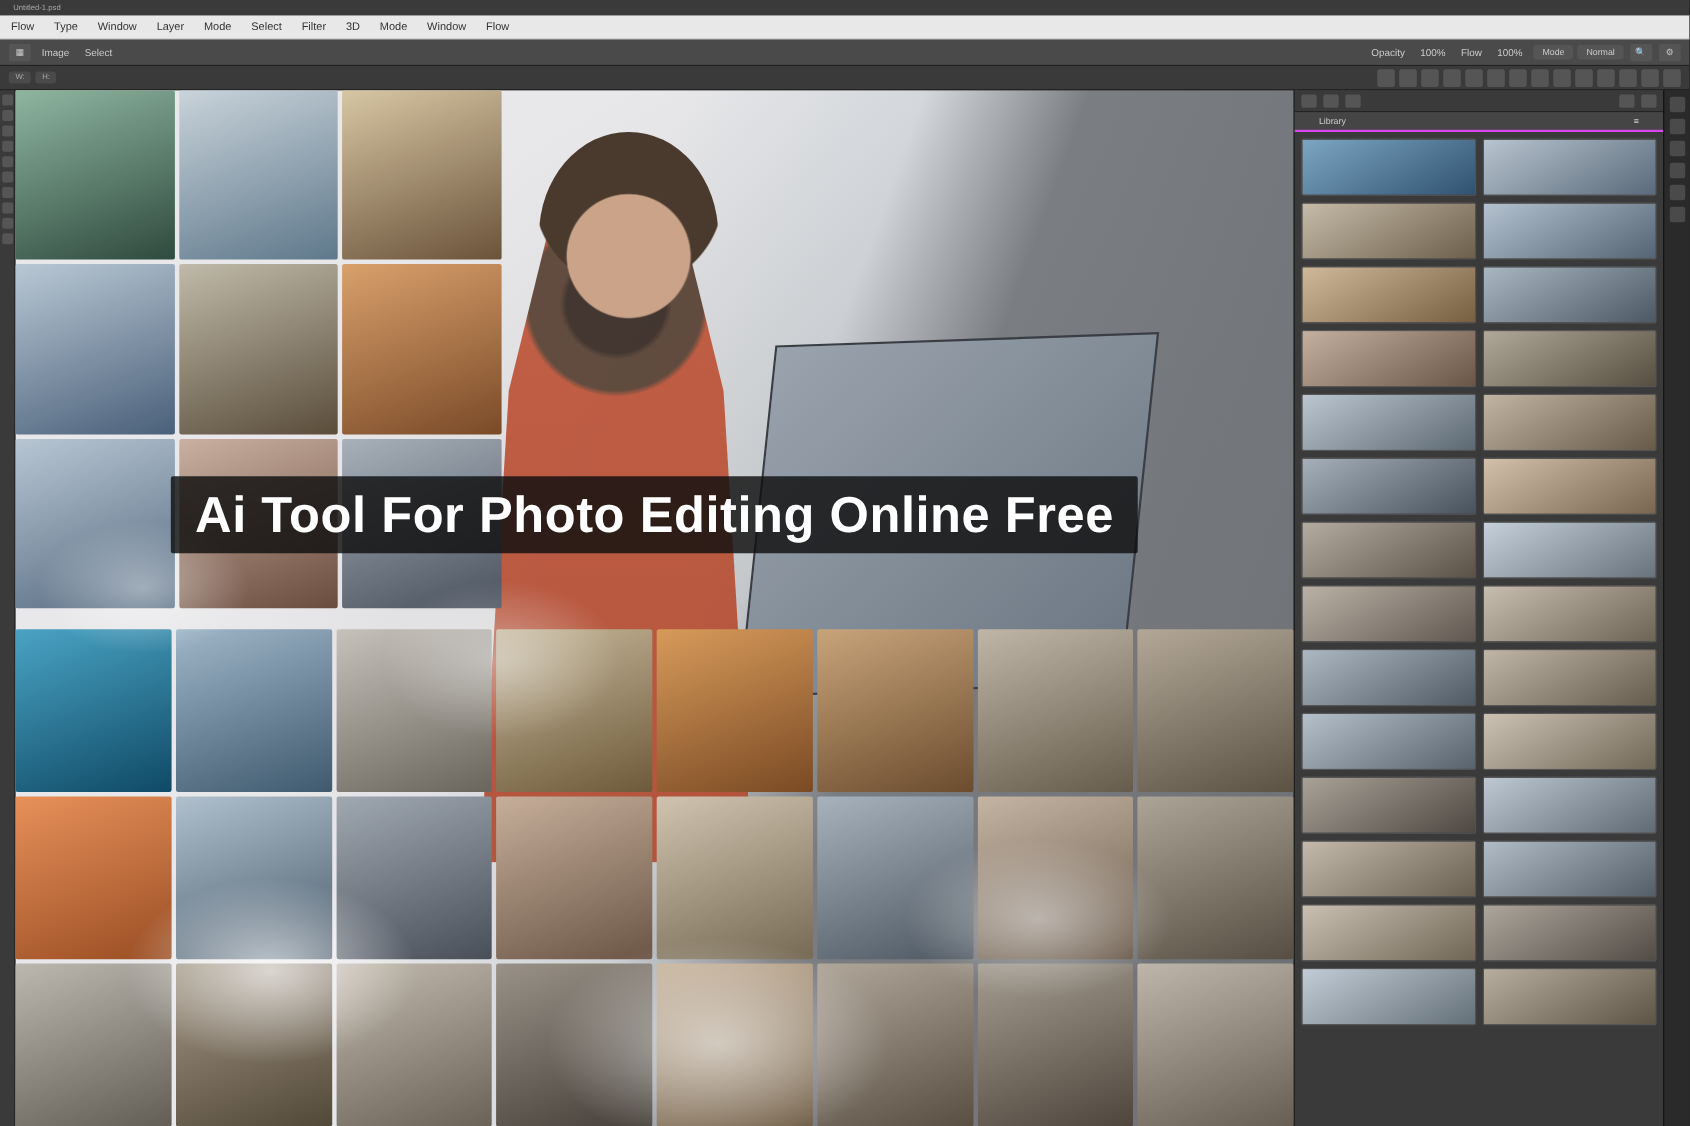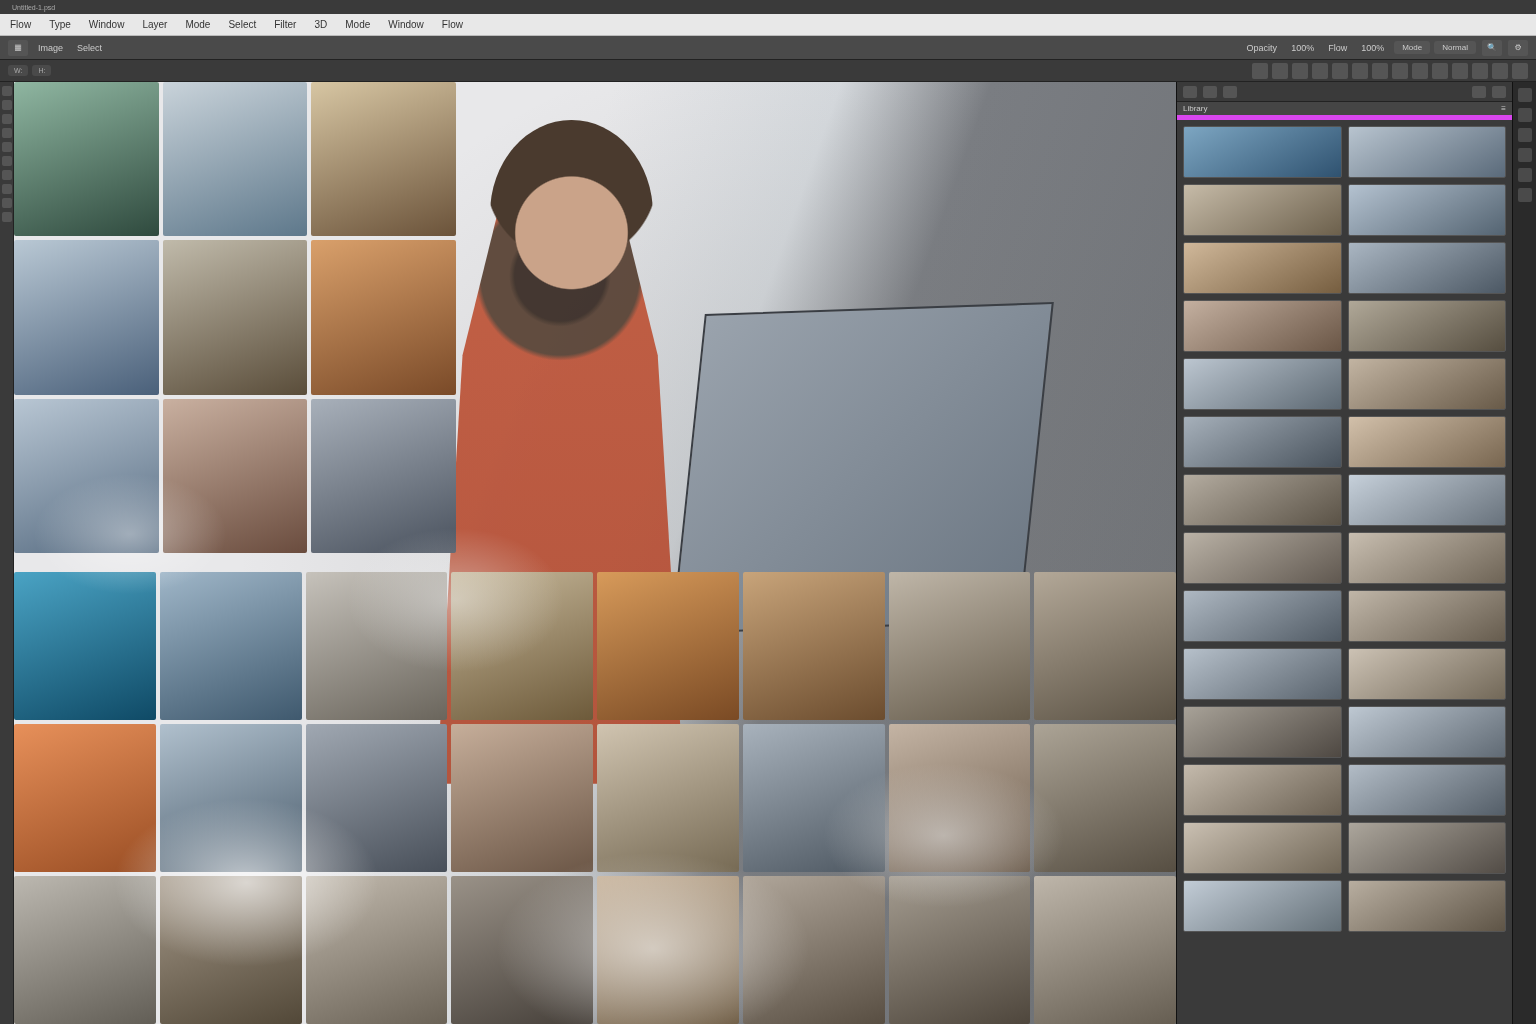--- a/index.html
+++ b/index.html
@@ -97,21 +97,21 @@
     white-space: nowrap;
   }
   .title-text {
     color: #fff; font-size: 46px; font-weight: 700; letter-spacing: .5px;
     font-family: Arial, Helvetica, sans-serif;
   }
 
   
   .right-area { width: 360px; background: #2e2e2e; display: flex; border-left: 1px solid #111; }
   .thumb-panel { flex: 1; background: #3a3a3a; display: flex; flex-direction: column; }
-  .panel-head { height: 18px; background: #454545; display: flex; align-items:center; justify-content:space-between; padding: 0 6px; font-size: 8px; color:#ccc; border-bottom:5px solid #d946ef;}
+  .panel-head { height: 18px; background: #454545; display: flex; align-items:center; justify-content:space-between; padding: 0 22px; font-size: 8px; color:#ccc; border-bottom:2px solid #d946ef;}
   .panel-body { flex:1; overflow:hidden; padding: 6px; }
   .thumb-grid { display: grid; grid-template-columns: 1fr 1fr; gap: 6px; }
   .p-thumb { height: 52px; border-radius: 2px; border:1px solid #555; }
 
   .right-strip { width: 24px; background: #2a2a2a; display:flex; flex-direction:column; align-items:center; gap:6px; padding-top:6px; border-left:1px solid #111;}
   .rs-btn { width: 14px; height: 14px; background:#4a4a4a; border-radius:2px;}
 
   
   .right-top { height: 20px; background:#3a3a3a; border-bottom:1px solid #222; display:flex; align-items:center; gap:6px; padding:0 6px;}
   .rt-btn { width:14px; height:12px; background:#555; border-radius:2px;}
@@ -236,20 +236,23 @@
             <div class="thumb" style="background: linear-gradient(160deg, rgb(194, 186, 174), rgb(106, 98, 86));"></div>
             <div class="thumb" style="background: linear-gradient(160deg, rgb(154, 146, 136), rgb(70, 64, 58));"></div>
             <div class="thumb" style="background: linear-gradient(160deg, rgb(200, 180, 156), rgb(110, 92, 68));"></div>
             <div class="thumb" style="background: linear-gradient(160deg, rgb(176, 166, 154), rgb(88, 78, 66));"></div>
             <div class="thumb" style="background: linear-gradient(160deg, rgb(164, 156, 144), rgb(78, 70, 60));"></div>
             <div class="thumb" style="background: linear-gradient(160deg, rgb(190, 182, 170), rgb(102, 94, 82));"></div>
           </div>
 
         <div class="clouds"></div>
 
+        <div class="title-band">
+          <span class="title-text">Ai Tool For Photo Editing Online Free</span>
+        </div>
       </div>
     </div>
 
     <div class="right-area">
       <div class="thumb-panel">
         <div class="right-top">
           <div class="rt-btn"></div>
           <div class="rt-btn"></div>
           <div class="rt-btn"></div>
           <div class="tool-spacer"></div>

